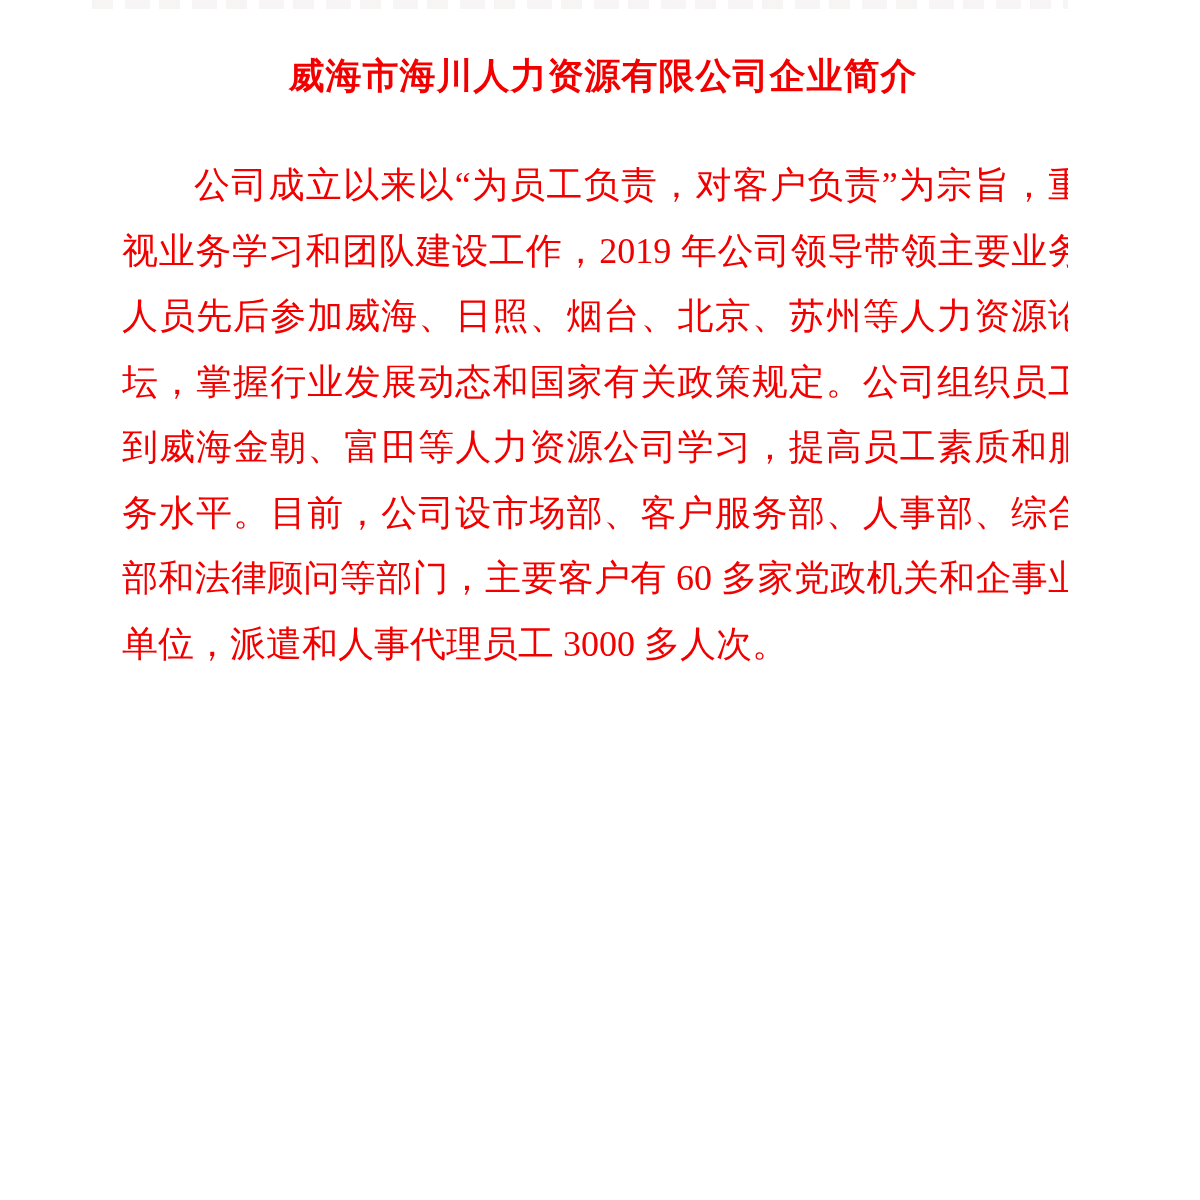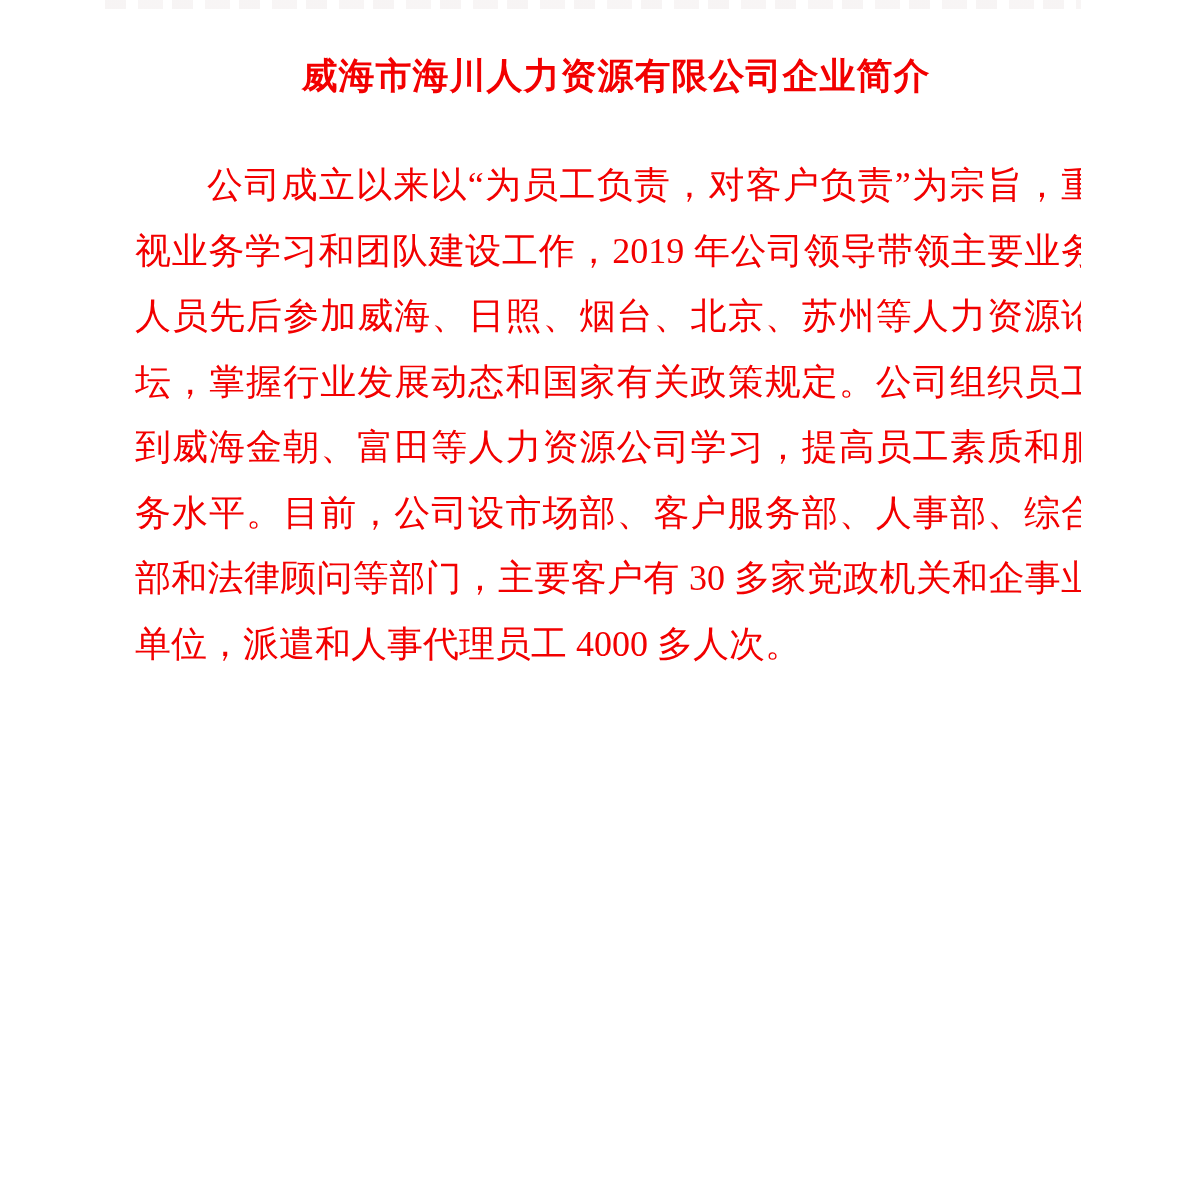--- a/index.html
+++ b/index.html
@@ -11,21 +11,20 @@
     padding: 0;
     background: var(--paper);
   }
   .page {
     position: relative;
     width: 1068px;
     height: 1200px;
     background: var(--paper);
     overflow: hidden;
     font-family: "Liberation Serif", "DejaVu Serif", serif;
-    margin-left: 13px;
   }
   
   .top-artifact {
     position: absolute;
     top: 0;
     left: 92px;
     width: 1045px;
     height: 9px;
     background: repeating-linear-gradient(
       90deg,
@@ -65,15 +64,15 @@
     word-break: normal;
   }
 </style>
 </head>
 <body>
 
 <div class="page">
   <div class="top-artifact"></div>
   <div class="doc">
     <h1 class="doc-title">威海市海川人力资源有限公司企业简介</h1>
-    <p class="doc-paragraph">公司成立以来以“为员工负责，对客户负责”为宗旨，重视业务学习和团队建设工作，2019 年公司领导带领主要业务人员先后参加威海、日照、烟台、北京、苏州等人力资源论坛，掌握行业发展动态和国家有关政策规定。公司组织员工到威海金朝、富田等人力资源公司学习，提高员工素质和服务水平。目前，公司设市场部、客户服务部、人事部、综合部和法律顾问等部门，主要客户有 30 多家党政机关和企事业单位，派遣和人事代理员工 4000 多人次。</p>
+    <p class="doc-paragraph">公司成立以来以“为员工负责，对客户负责”为宗旨，重视业务学习和团队建设工作，2019 年公司领导带领主要业务人员先后参加威海、日照、烟台、北京、苏州等人力资源论坛，掌握行业发展动态和国家有关政策规定。公司组织员工到威海金朝、富田等人力资源公司学习，提高员工素质和服务水平。目前，公司设市场部、客户服务部、人事部、综合部和法律顾问等部门，主要客户有 60 多家党政机关和企事业单位，派遣和人事代理员工 3000 多人次。</p>
   </div>
 </div>
 
 </body></html>

